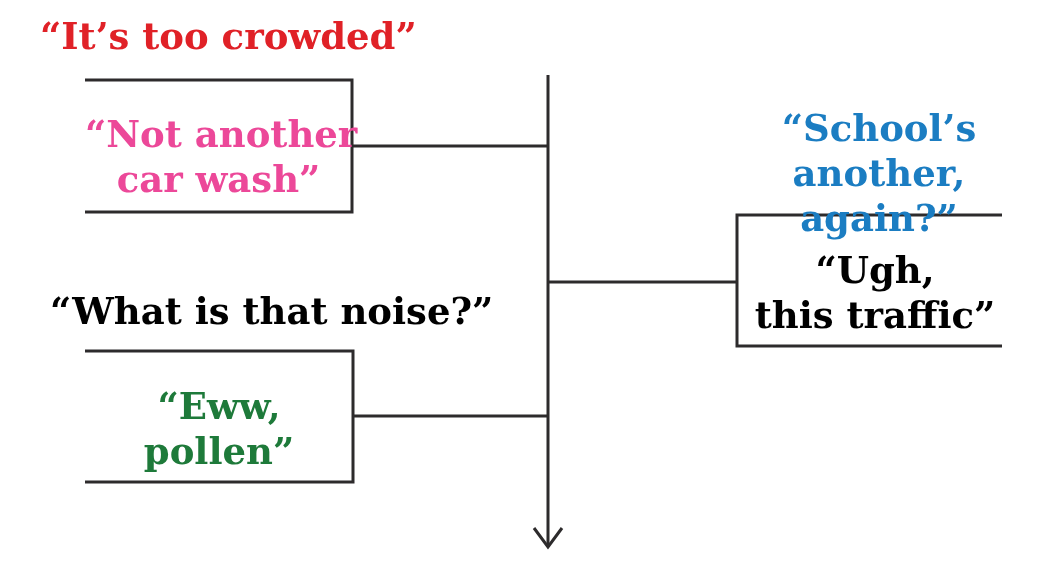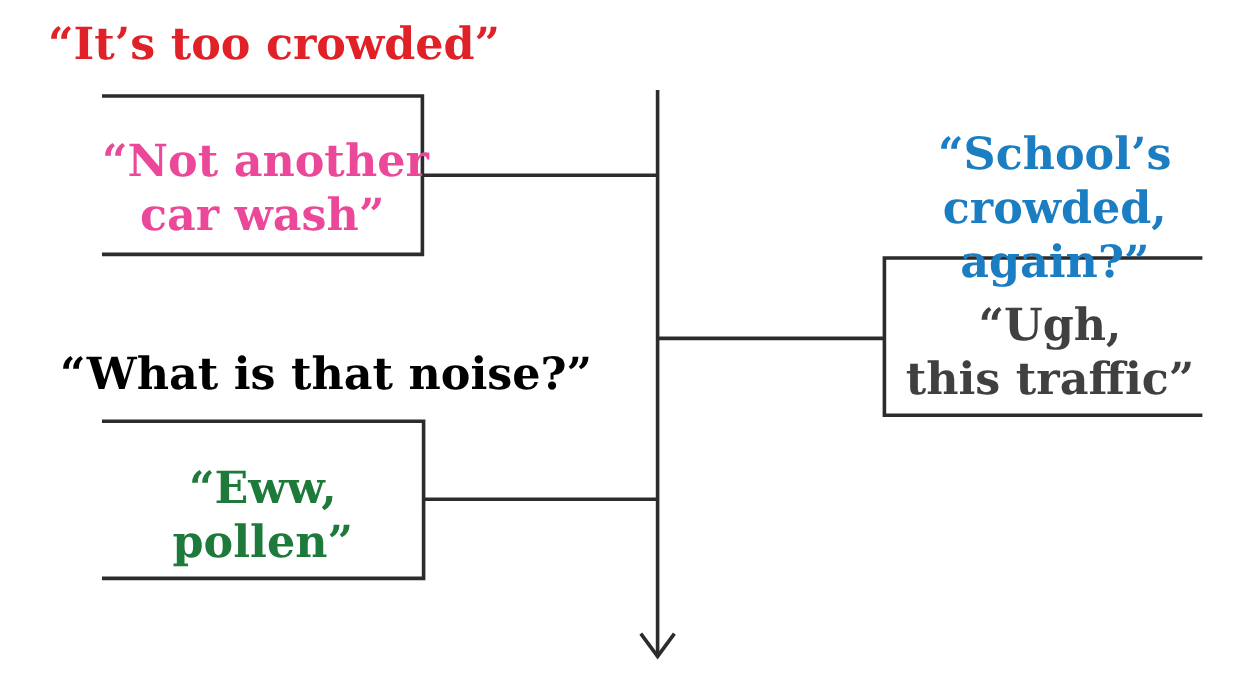--- a/index.html
+++ b/index.html
@@ -72,25 +72,25 @@
 
   <div class="quote q-crowded" style="color: rgb(224, 33, 39);">“It’s too crowded”</div>
 
   <div class="quote q-carwash q-center" style="color: #ec4899;">
     <span class="ql">“Not another</span>
     <span class="ql">car wash”</span>
   </div>
 
   <div class="quote q-school q-center" style="color: rgb(27, 125, 194); margin-top: 42px;">
     <span class="ql">“School’s</span>
-    <span class="ql">crowded,</span>
+    <span class="ql">another,</span>
     <span class="ql">again?”</span>
   </div>
 
-  <div class="quote q-traffic q-center" style="color: #404040;">
+  <div class="quote q-traffic q-center" style="color: #000000;">
     <span class="ql">“Ugh,</span>
     <span class="ql">this traffic”</span>
   </div>
 
   <div class="quote q-noise" style="color: #000000;">“What is that noise?”</div>
 
   <div class="quote q-pollen q-center" style="color: rgb(30, 122, 58);">
     <span class="ql">“Eww,</span>
     <span class="ql">pollen”</span>
   </div>

